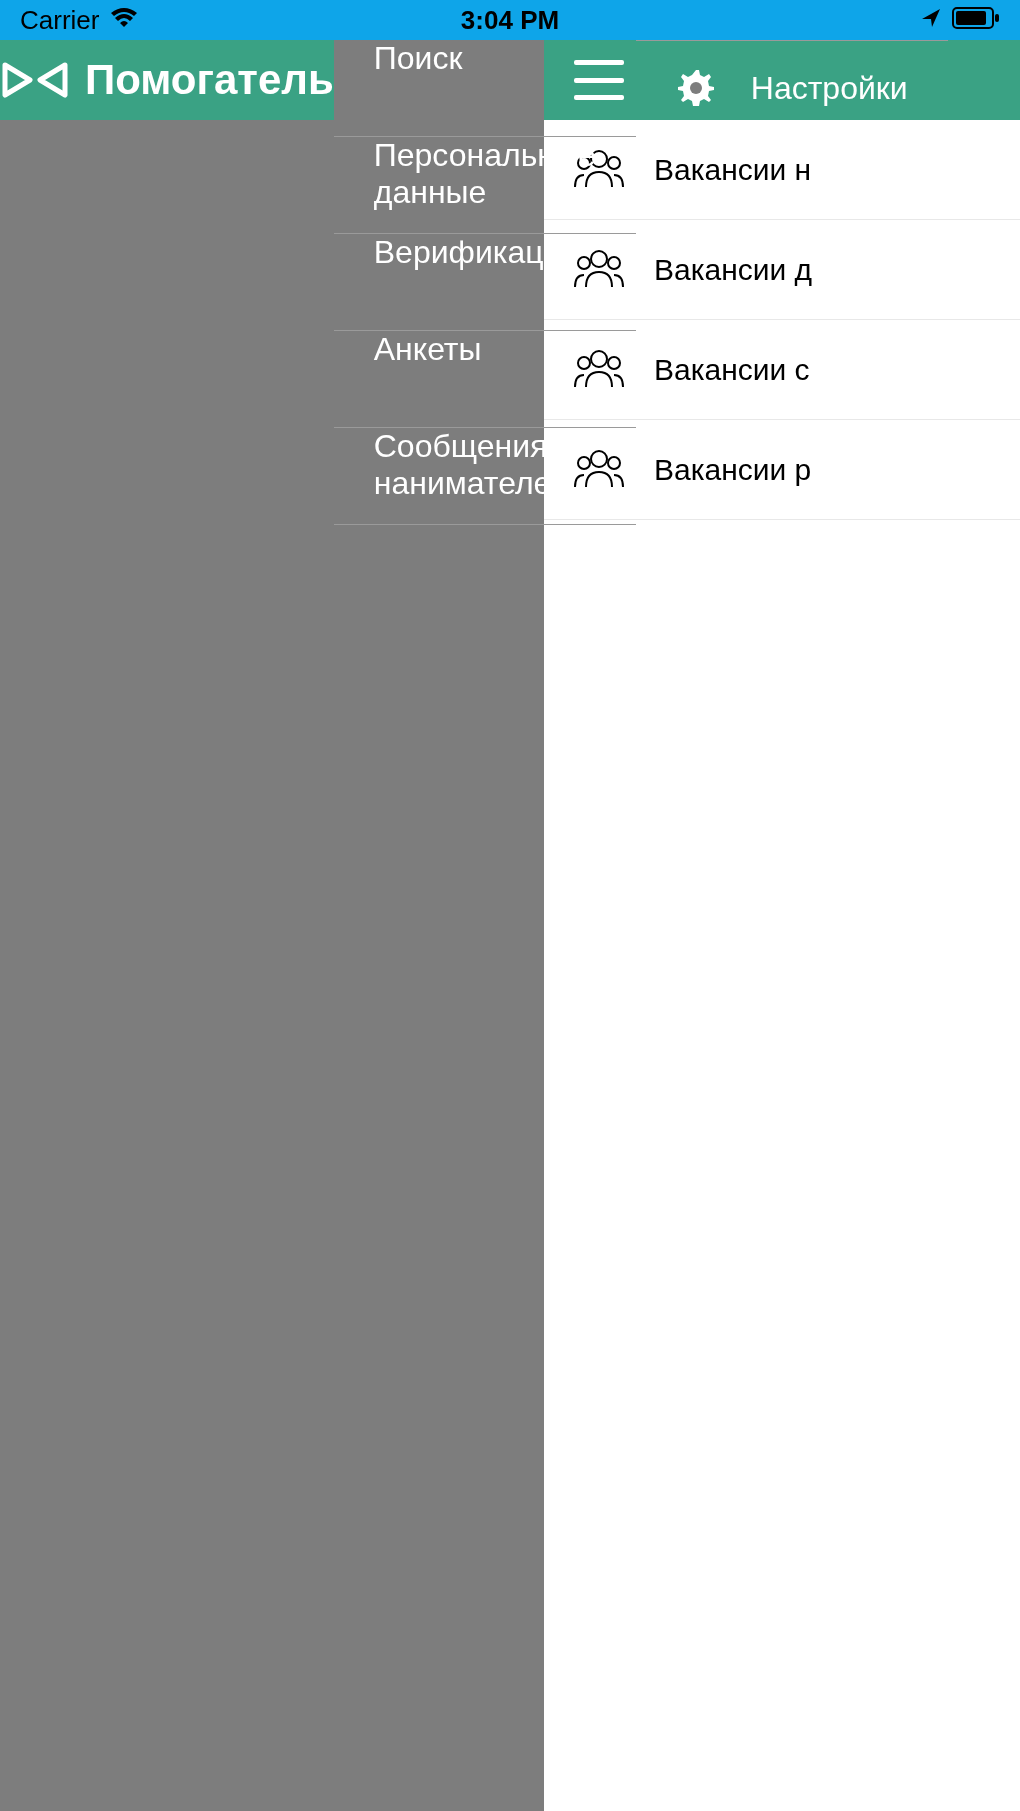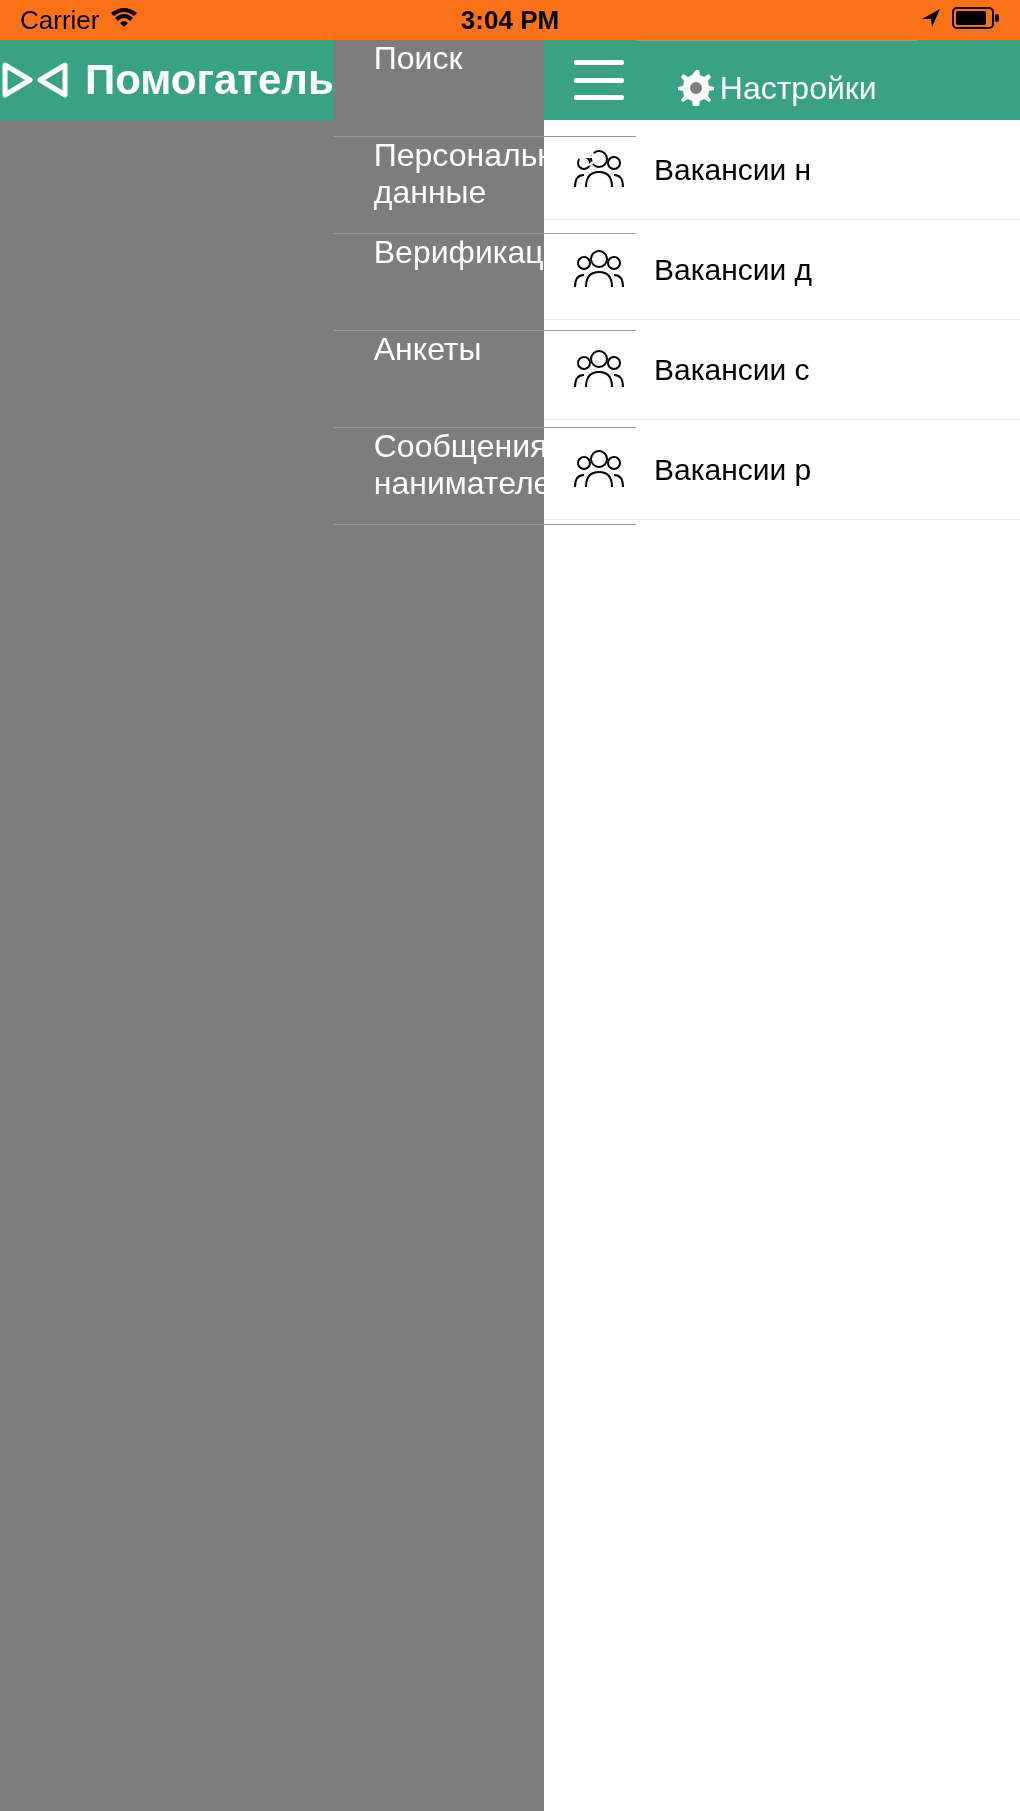--- a/index.html
+++ b/index.html
@@ -10,21 +10,21 @@
     body {
       width: 1020px;
       height: 1811px;
       font-family: -apple-system, BlinkMacSystemFont, "Helvetica Neue", sans-serif;
       position: relative;
       overflow: hidden;
       background: #fff;
     }
     .status-bar {
       height: 40px;
-      background: #f97316;
+      background: #0ea5e9;
       display: flex;
       align-items: center;
       justify-content: space-between;
       padding: 0 20px;
       color: #000;
       font-size: 26px;
       font-weight: 400;
     }
     .status-left {
       display: flex;
@@ -151,21 +151,21 @@
       border-bottom: 1px solid #9a9a9a;
       color: #fff;
       font-size: 32px;
       cursor: pointer;
     }
     .sidebar-footer {
       height: 95px;
       display: flex;
       align-items: center;
       padding: 0 40px;
-      gap: 4px;
+      gap: 35px;
       color: #fff;
       font-size: 32px;
       cursor: pointer;
       border-top: 1px solid #9a9a9a;
     }
     .gear-icon {
       width: 40px;
       height: 40px;
     }
   </style>

